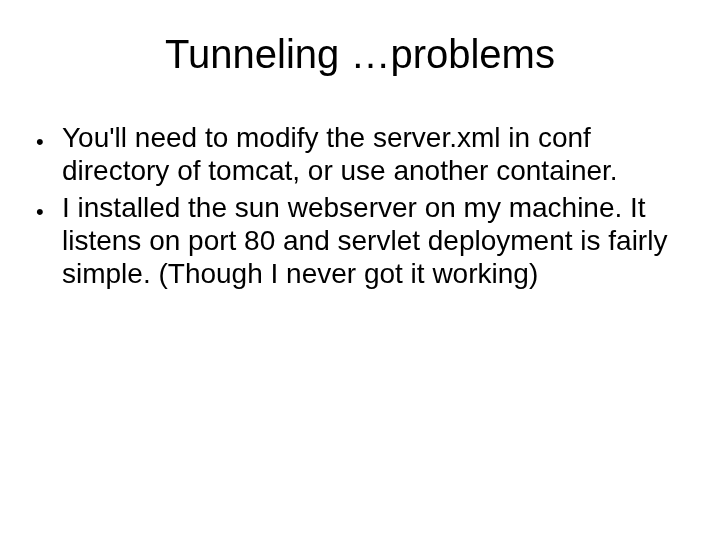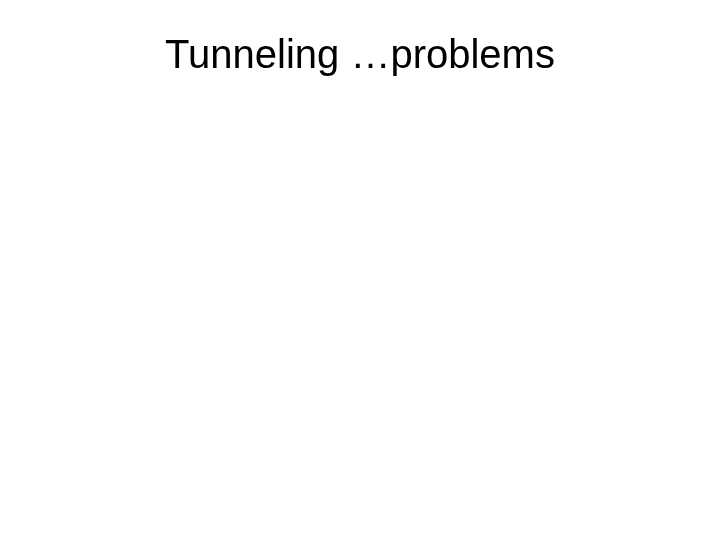--- a/index.html
+++ b/index.html
@@ -49,14 +49,22 @@
   .txt {
     flex: 1 1 auto;
   }
 </style>
 </head>
 <body>
 
 <div class="slide">
   <div class="title">Tunneling …problems</div>
   <div class="body">
+    <div class="bullet">
+      <div class="dot"></div>
+      <div class="txt">You'll need to modify the server.xml in conf directory of tomcat, or use another container.</div>
+    </div>
+    <div class="bullet">
+      <div class="dot"></div>
+      <div class="txt">I installed the sun webserver on my machine. It listens on port 80 and servlet deployment is fairly simple. (Though I never got it working)</div>
+    </div>
   </div>
 </div>
 
 </body></html>

